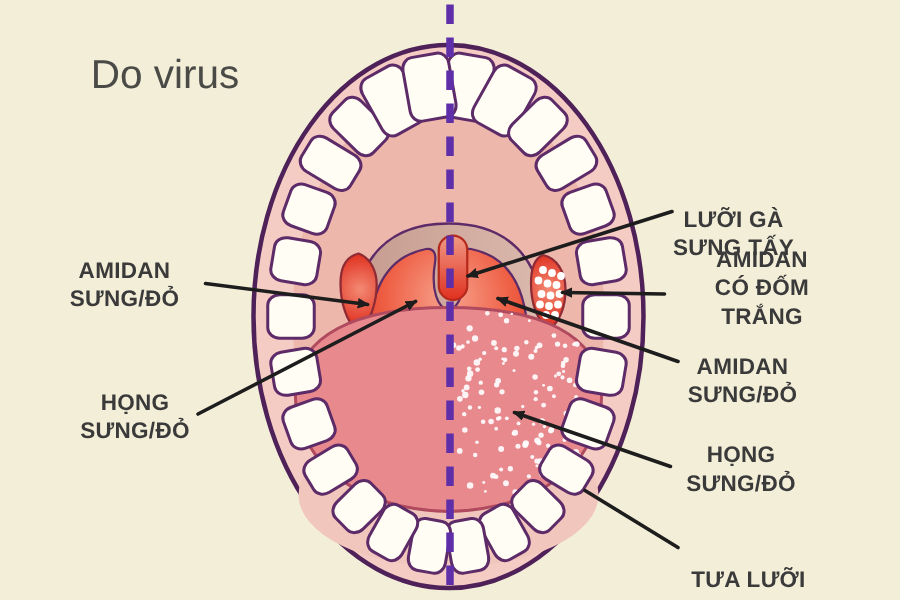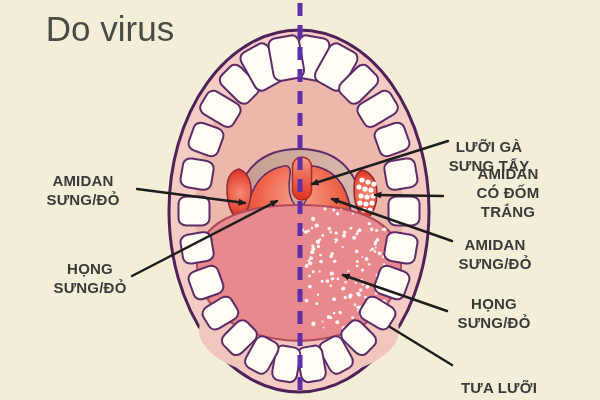--- a/index.html
+++ b/index.html
@@ -1,20 +1,20 @@
 <!DOCTYPE html>
 <html><head>
 <meta charset="utf-8">
 <style>
   html,body{margin:0;padding:0;}
   .stage{position:relative;width:600px;height:400px;background:#f3eed8;overflow:hidden;
          font-family:"Liberation Sans","DejaVu Sans",sans-serif;}
   .stage svg{position:absolute;left:0;top:0;}
-  .title{position:absolute;transform:translate(-50%,-50%);font-size:35px;font-weight:400;
-         color:#4a4a47;white-space:nowrap;}
+  .title{position:absolute;transform:translate(-50%,-50%);font-size:27px;font-weight:400;
+         color:#4a4a47;white-space:nowrap;margin-top:21px;}
   #title-left{left:110px;top:29px;}
   #title-right{left:487px;top:33px;}
   .lbl{position:absolute;transform:translate(-50%,-50%);font-size:15px;font-weight:700;
        color:#3a3a3a;text-align:center;white-space:pre-line;line-height:1.25;letter-spacing:.2px;}
   #lbl-amidan-left{left:83px;top:191px;}
   #lbl-hong-left{left:90px;top:279px;}
   #lbl-luoi-ga{left:489px;top:137px;margin-top:20px;}
   #lbl-amidan-dom-trang{left:508px;top:193px;}
   #lbl-amidan-right{left:495px;top:255px;}
   #lbl-hong-right{left:494px;top:314px;}

